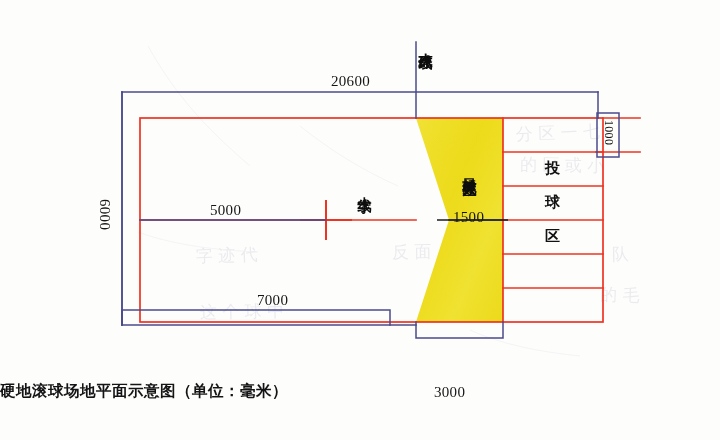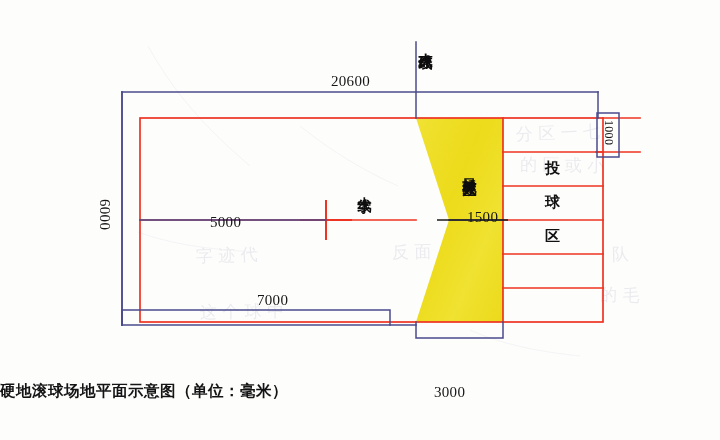--- a/index.html
+++ b/index.html
@@ -164,27 +164,27 @@
       <rect x="597" y="113" width="22" height="44"></rect>
     </g>
 
     <line x1="437" y1="220" x2="508" y2="220" stroke="#1a1a1a" stroke-width="1.4"></line>
   </svg>
 
   <div class="lbl dimnum" style="left:331px; top:74px;">20600</div>
 
   <div class="lbl dimnum-v" style="left:112px; top:199px;">6000</div>
 
-  <div class="lbl dimnum" style="left:210px; top:203px;margin-top:12px;">5000</div>
+  <div class="lbl dimnum" style="left:210px; top:203px;">5000</div>
 
   <div class="lbl dimnum" style="left:257px; top:293px;">7000</div>
 
   <div class="lbl dimnum" style="left:434px; top:341px;margin-top:44px;">3000</div>
 
-  <div class="lbl dimnum" style="left:467px; top:210px; font-size:15px;">1500</div>
+  <div class="lbl dimnum" style="left:453px; top:210px; font-size:15px;">1500</div>
 
   <div class="lbl dimnum-v" style="left:615px; top:120px; font-size:12px;">1000</div>
 
   <div class="lbl cjk-vert" style="left:419px; top:42px;">杰克球线</div>
 
   <div class="lbl cjk-vert" style="left:358px; top:186px;">十字线</div>
 
   <div class="lbl cjk-vert" style="left:463px; top:167px;">目标球无效区</div>
 
   <div class="lbl cjk-cell" style="left:545px; top:161px;">投</div>

